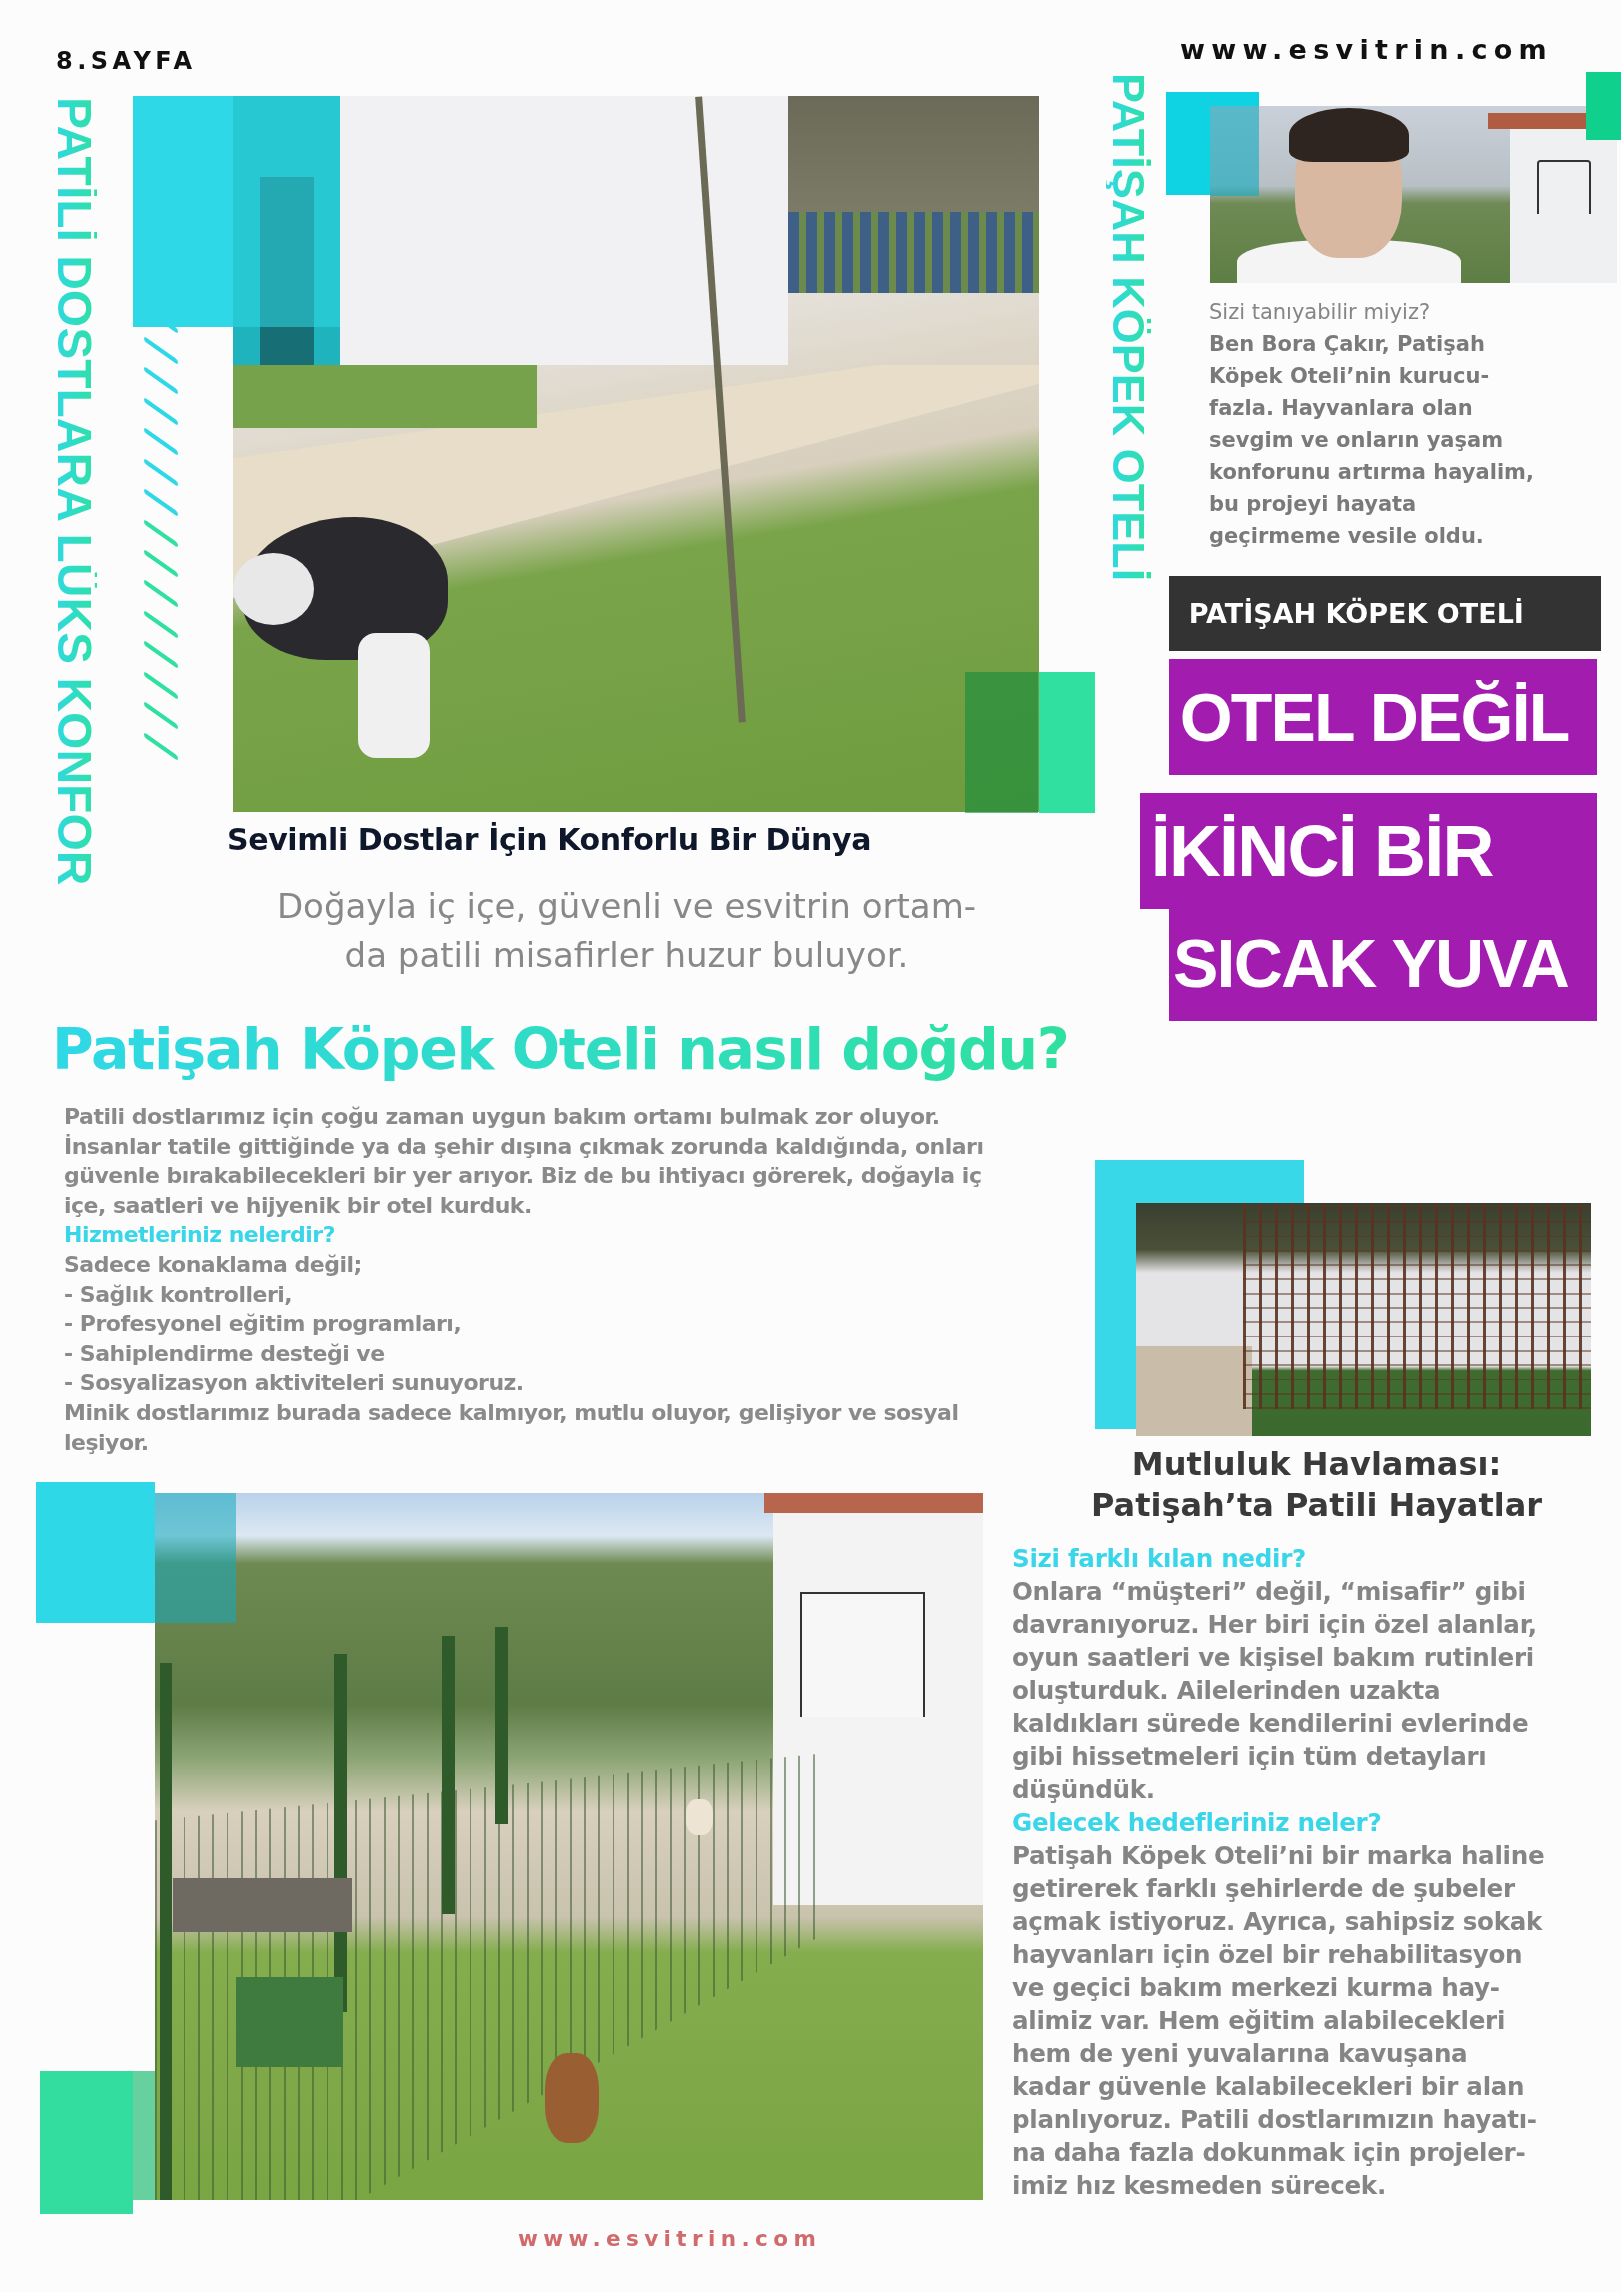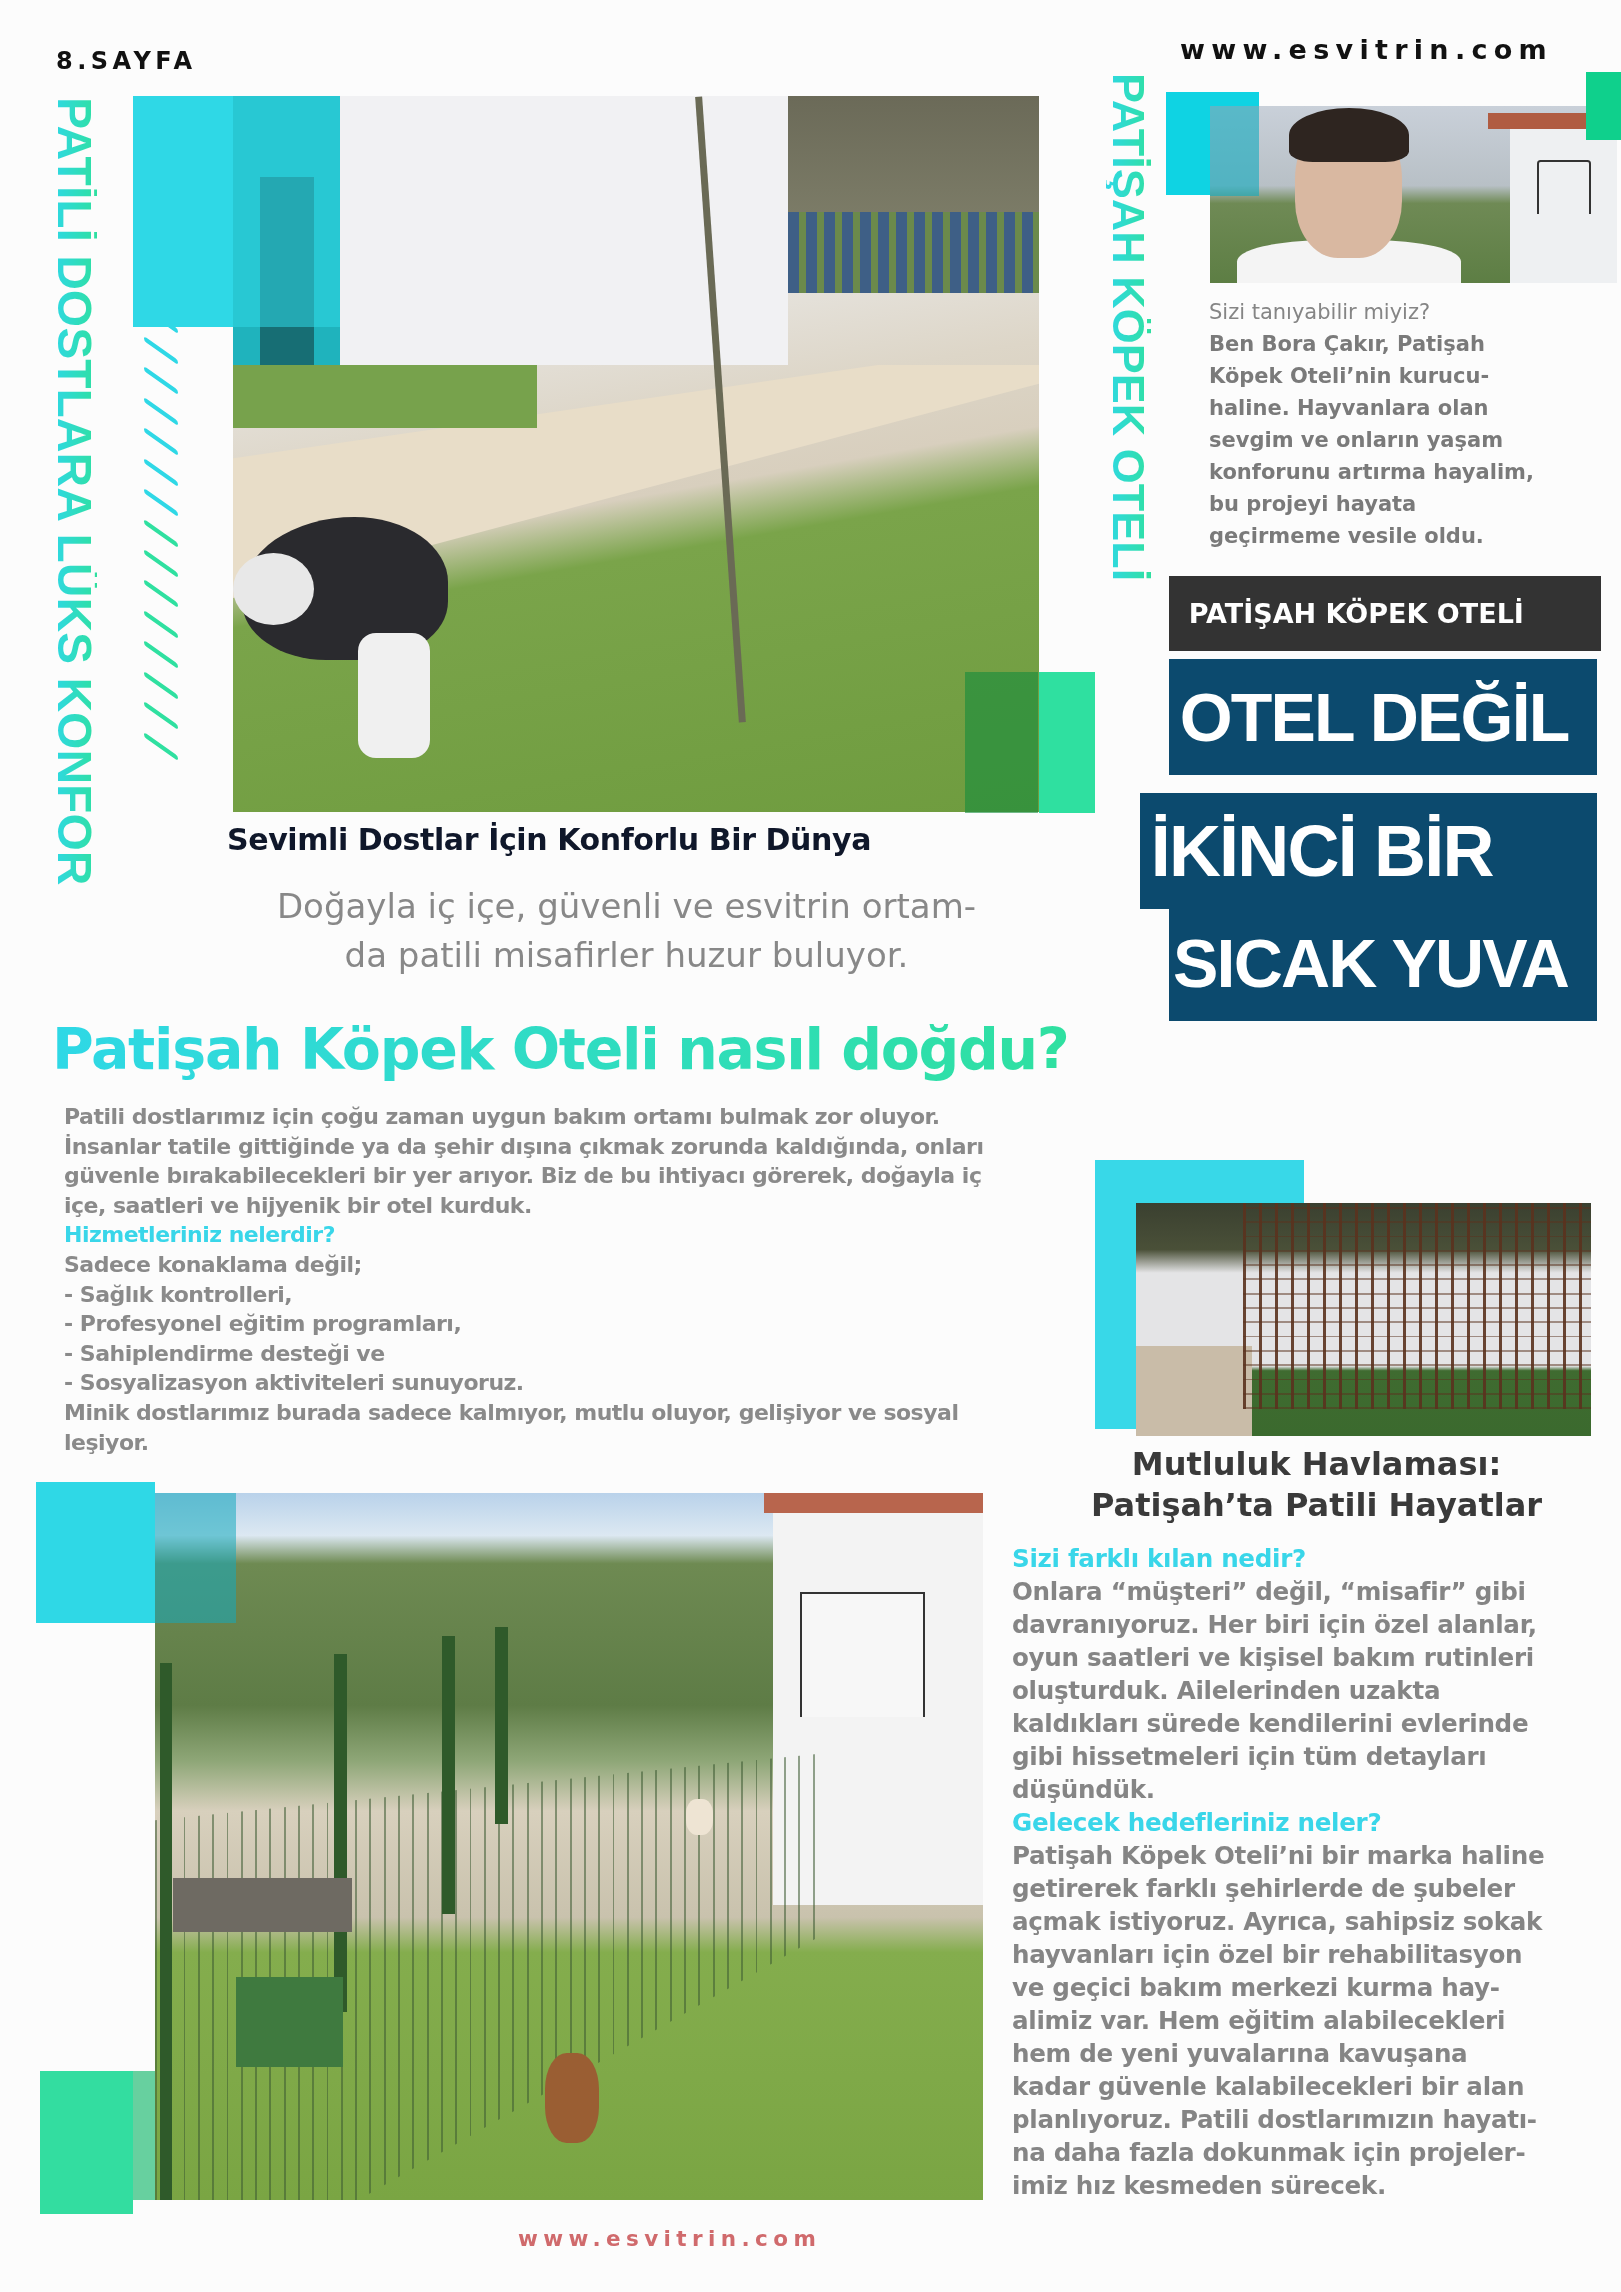--- a/index.html
+++ b/index.html
@@ -77,21 +77,21 @@
   
   .caption-title { left: 227px; top: 822px; font-size: 30px; font-weight: bold; color: #0f172a; font-family: "DejaVu Sans", sans-serif; letter-spacing: -0.4px; text-align: center; }
   .caption-text { left: 161px; top: 882px; width: 931px; text-align: center; font-size: 34px; line-height: 49px; color: #888; font-family: "DejaVu Sans", sans-serif; font-weight: normal; }
 
   
   .interview { left: 1209px; top: 296px; width: 403px; font-size: 21px; line-height: 32px; }
   .interview .q { color: #858585; font-weight: normal; }
   .interview .a { color: #7a7a7a; font-weight: bold; }
 
   .label-black { left: 1169px; top: 576px; width: 432px; height: 75px; background: #333333; color: #fff; font-size: 27px; font-weight: bold; padding-left: 19.7px; line-height: 75px; font-family: "DejaVu Sans", sans-serif; }
-  .red-block { background: #0c4a6e; color: #fff; font-weight: bold; font-family: "Liberation Sans", sans-serif; letter-spacing: -1.8px; }
+  .red-block { background: #a21caf; color: #fff; font-weight: bold; font-family: "Liberation Sans", sans-serif; letter-spacing: -1.8px; }
   .red1 { left: 1169px; top: 659px; width: 428px; height: 116px; font-size: 68px; line-height: 116px; padding-left: 10.7px; }
   .red2 { left: 1140px; top: 782px; width: 457px; height: 116px; font-size: 72px; line-height: 116px; padding-left: 10.7px; margin-top: 11px; }
   .red3 { left: 1169px; top: 905px; width: 428px; height: 116px; font-size: 68px; line-height: 116px; padding-left: 4px; }
 
   
   .headline { left: 52px; top: 1016px; font-size: 57px; font-weight: bold; font-family: "DejaVu Sans", sans-serif; letter-spacing: -1.3px;
     background: linear-gradient(90deg, #2fd8e6 0%, #2fe0a0 100%); -webkit-background-clip: text; background-clip: text; color: transparent; white-space: nowrap; }
 
   .body-left { left: 64px; top: 1102px; width: 1003px; font-size: 22px; line-height: 29.6px; font-weight: bold; color: #8a8a8a; font-family: "DejaVu Sans", sans-serif; letter-spacing: -0.5px; }
   .body-left .sub { color: #39d6e9; }
@@ -166,21 +166,21 @@
   <div class="face"></div>
   <div class="hair"></div>
 </div>
 <div class="abs" style="left:1210px; top:106px; width:49px; height:90px; background:rgba(15,170,190,0.6);"></div>
 <div class="abs block-green" style="left:1586px; top:72px; width:35px; height:68px; background:#0fd08c;"></div>
 
 <div class="abs interview">
   <div class="q">Sizi tanıyabilir miyiz?</div>
   <div class="a">Ben Bora Çakır, Patişah</div>
   <div class="a">Köpek Oteli’nin kurucu-</div>
-  <div class="a">haline. Hayvanlara olan</div>
+  <div class="a">fazla. Hayvanlara olan</div>
   <div class="a">sevgim ve onların yaşam</div>
   <div class="a">konforunu artırma hayalim,</div>
   <div class="a">bu projeyi hayata</div>
   <div class="a">geçirmeme vesile oldu.</div>
 </div>
 
 <div class="abs label-black">PATİŞAH KÖPEK OTELİ</div>
 <div class="abs red-block red1">OTEL DEĞİL</div>
 <div class="abs red-block red2">İKİNCİ BİR</div>
 <div class="abs red-block red3">SICAK YUVA</div>

